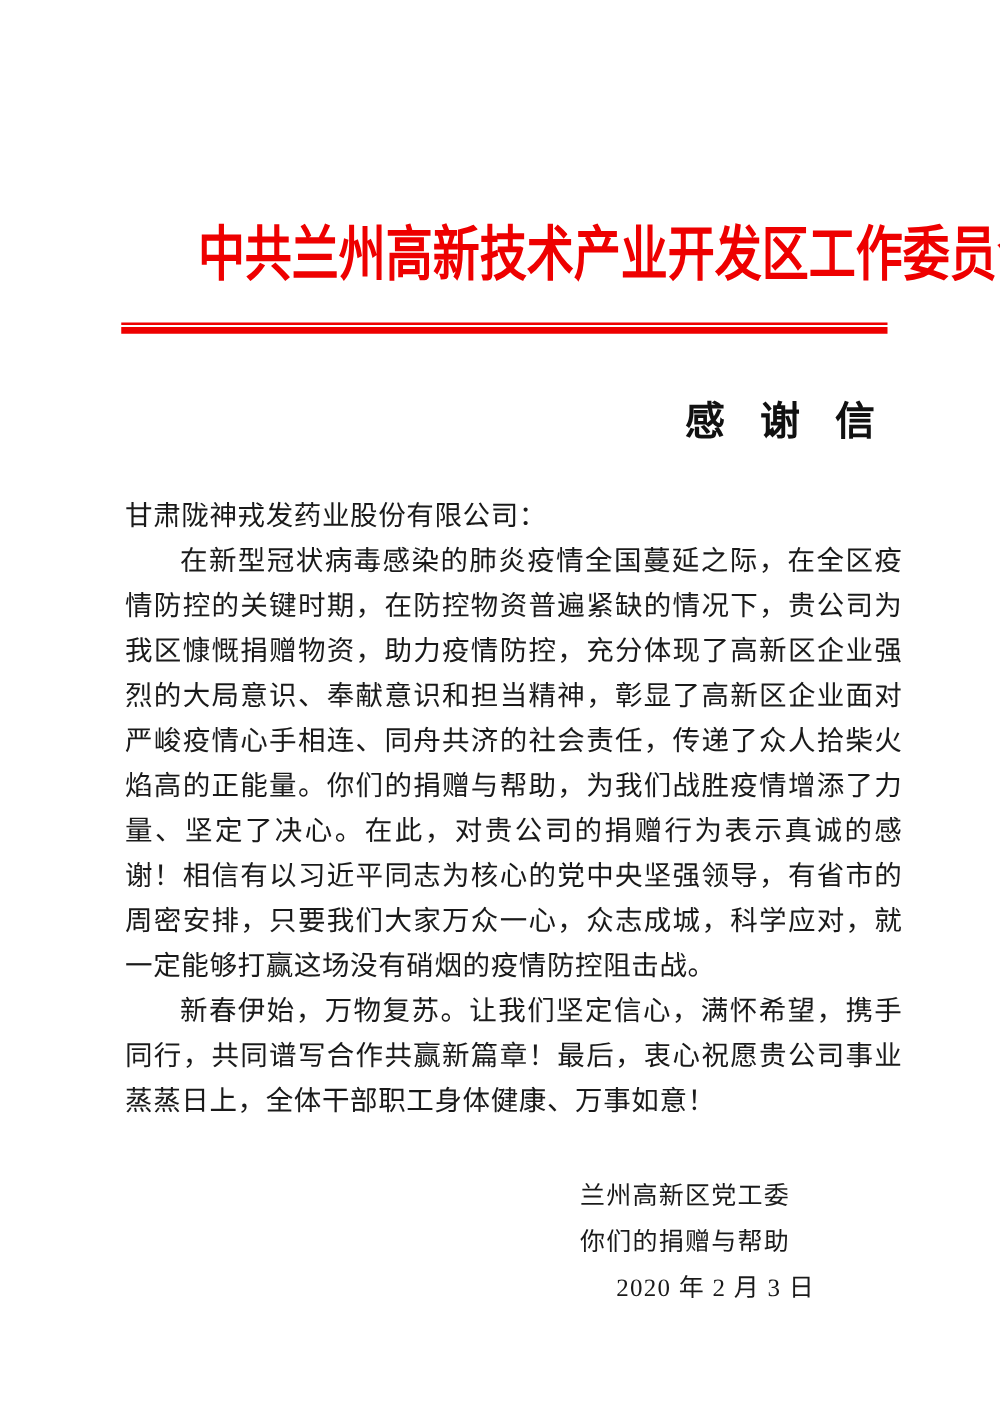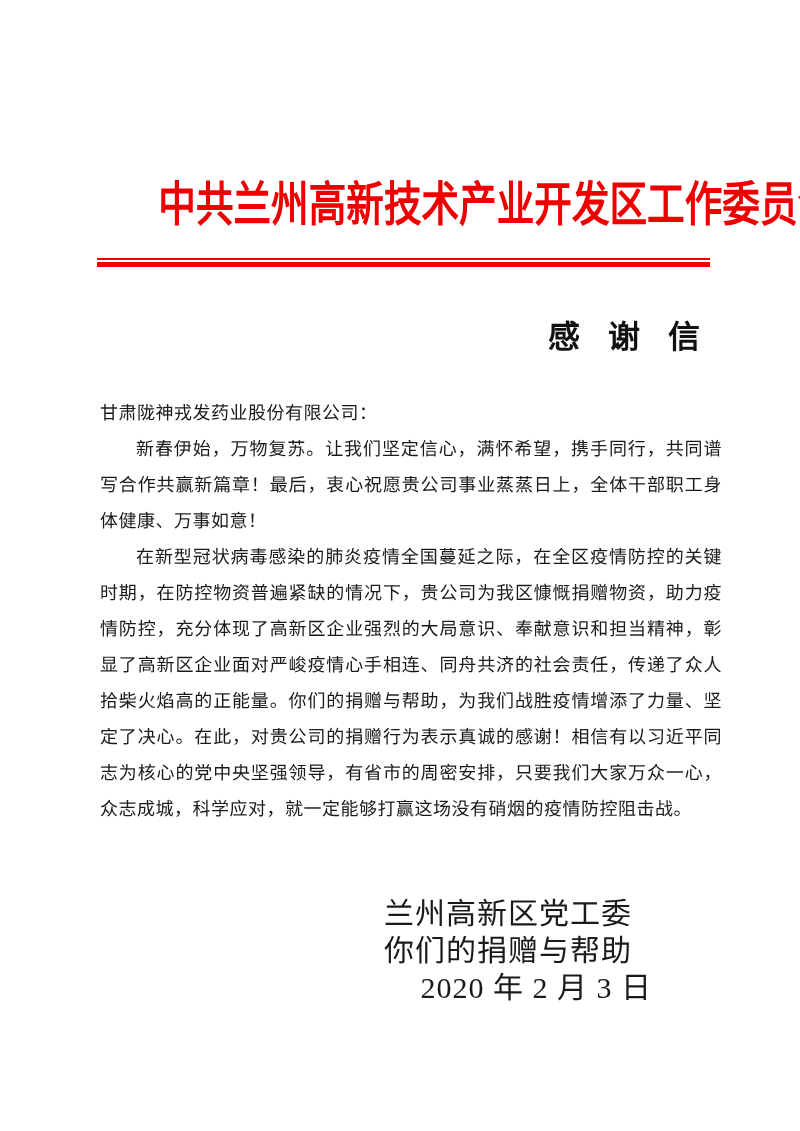--- a/index.html
+++ b/index.html
@@ -45,38 +45,38 @@
     font-size: 32px;
     font-weight: bold;
     text-align: right;
     letter-spacing: 10px;
     text-indent: 10px;
     color: #111111;
   }
   
   .letter-body {
     margin: 38px 78px 0 100px;
-    font-size: 18px;
+    font-size: 22px;
     line-height: 36px;
     text-align: justify;
     letter-spacing: 0.5px;
   }
   .letter-body p {
     margin: 0;
   }
   .salutation {
     text-indent: 0;
   }
   .body-paragraph {
     text-indent: 2em;
   }
   
   .signature-block {
-    margin: 68px 90px 0 100px;
-    font-size: 30px;
+    margin: 40px 90px 0 100px;
+    font-size: 20px;
     line-height: 37px;
     letter-spacing: 1px;
     font-family: Liberation Serif, serif;
   }
   .signature-line {
     text-align: right;
     margin-right: 78px;
   }
   .signature-date {
     text-align: right;
@@ -90,22 +90,22 @@
 
   <header>
     <h1 class="letterhead">中共兰州高新技术产业开发区工作委员会</h1>
     <div class="red-rule"></div>
   </header>
 
   <h2 class="letter-title">感 谢 信</h2>
 
   <main class="letter-body">
     <p class="salutation">甘肃陇神戎发药业股份有限公司：</p>
+    <p class="body-paragraph">在新型冠状病毒感染的肺炎疫情全国蔓延之际，在全区疫情防控的关键时期，在防控物资普遍紧缺的情况下，贵公司为我区慷慨捐赠物资，助力疫情防控，充分体现了高新区企业强烈的大局意识、奉献意识和担当精神，彰显了高新区企业面对严峻疫情心手相连、同舟共济的社会责任，传递了众人拾柴火焰高的正能量。你们的捐赠与帮助，为我们战胜疫情增添了力量、坚定了决心。在此，对贵公司的捐赠行为表示真诚的感谢！相信有以习近平同志为核心的党中央坚强领导，有省市的周密安排，只要我们大家万众一心，众志成城，科学应对，就一定能够打赢这场没有硝烟的疫情防控阻击战。</p>
     <p class="body-paragraph">新春伊始，万物复苏。让我们坚定信心，满怀希望，携手同行，共同谱写合作共赢新篇章！最后，衷心祝愿贵公司事业蒸蒸日上，全体干部职工身体健康、万事如意！</p>
-    <p class="body-paragraph">在新型冠状病毒感染的肺炎疫情全国蔓延之际，在全区疫情防控的关键时期，在防控物资普遍紧缺的情况下，贵公司为我区慷慨捐赠物资，助力疫情防控，充分体现了高新区企业强烈的大局意识、奉献意识和担当精神，彰显了高新区企业面对严峻疫情心手相连、同舟共济的社会责任，传递了众人拾柴火焰高的正能量。你们的捐赠与帮助，为我们战胜疫情增添了力量、坚定了决心。在此，对贵公司的捐赠行为表示真诚的感谢！相信有以习近平同志为核心的党中央坚强领导，有省市的周密安排，只要我们大家万众一心，众志成城，科学应对，就一定能够打赢这场没有硝烟的疫情防控阻击战。</p>
   </main>
 
   <footer class="signature-block">
     <div class="signature-line">兰州高新区党工委</div>
     <div class="signature-line">你们的捐赠与帮助</div>
     <div class="signature-date">2020 年 2 月 3 日</div>
   </footer>
 
 </div>
 

